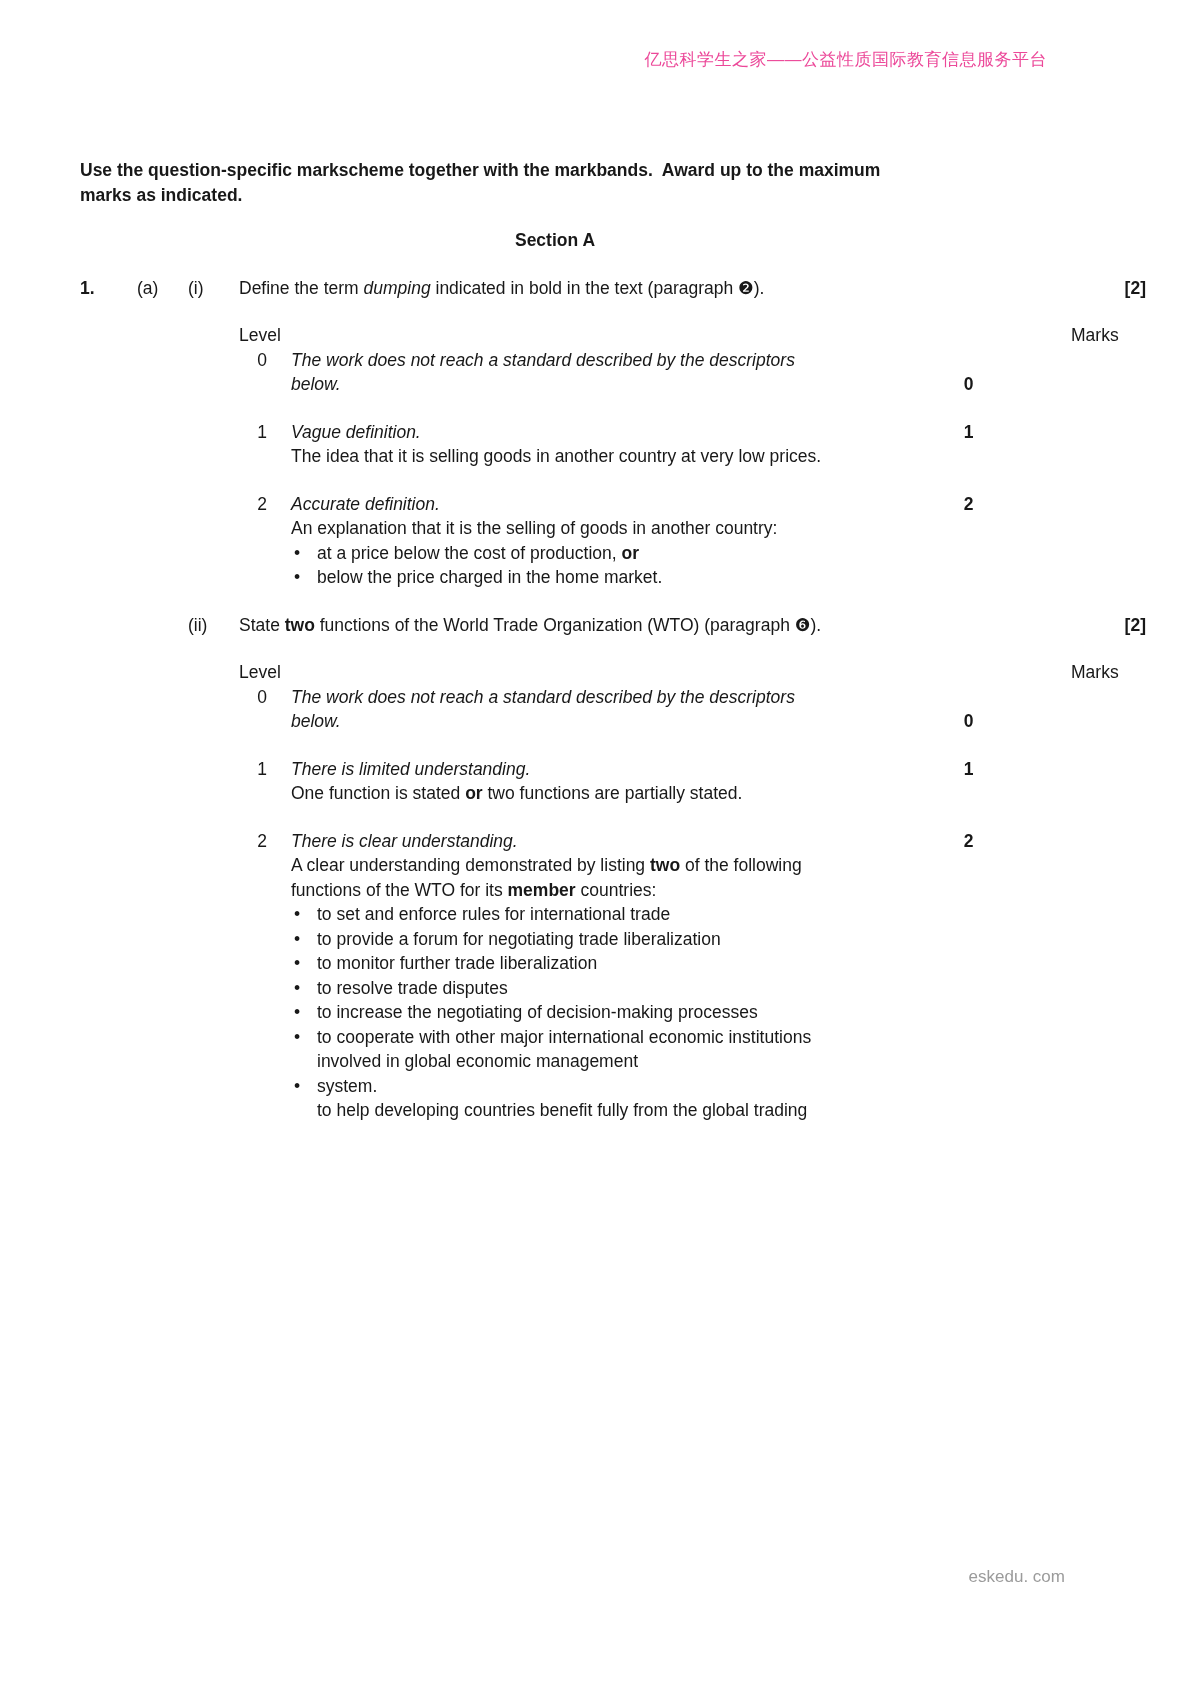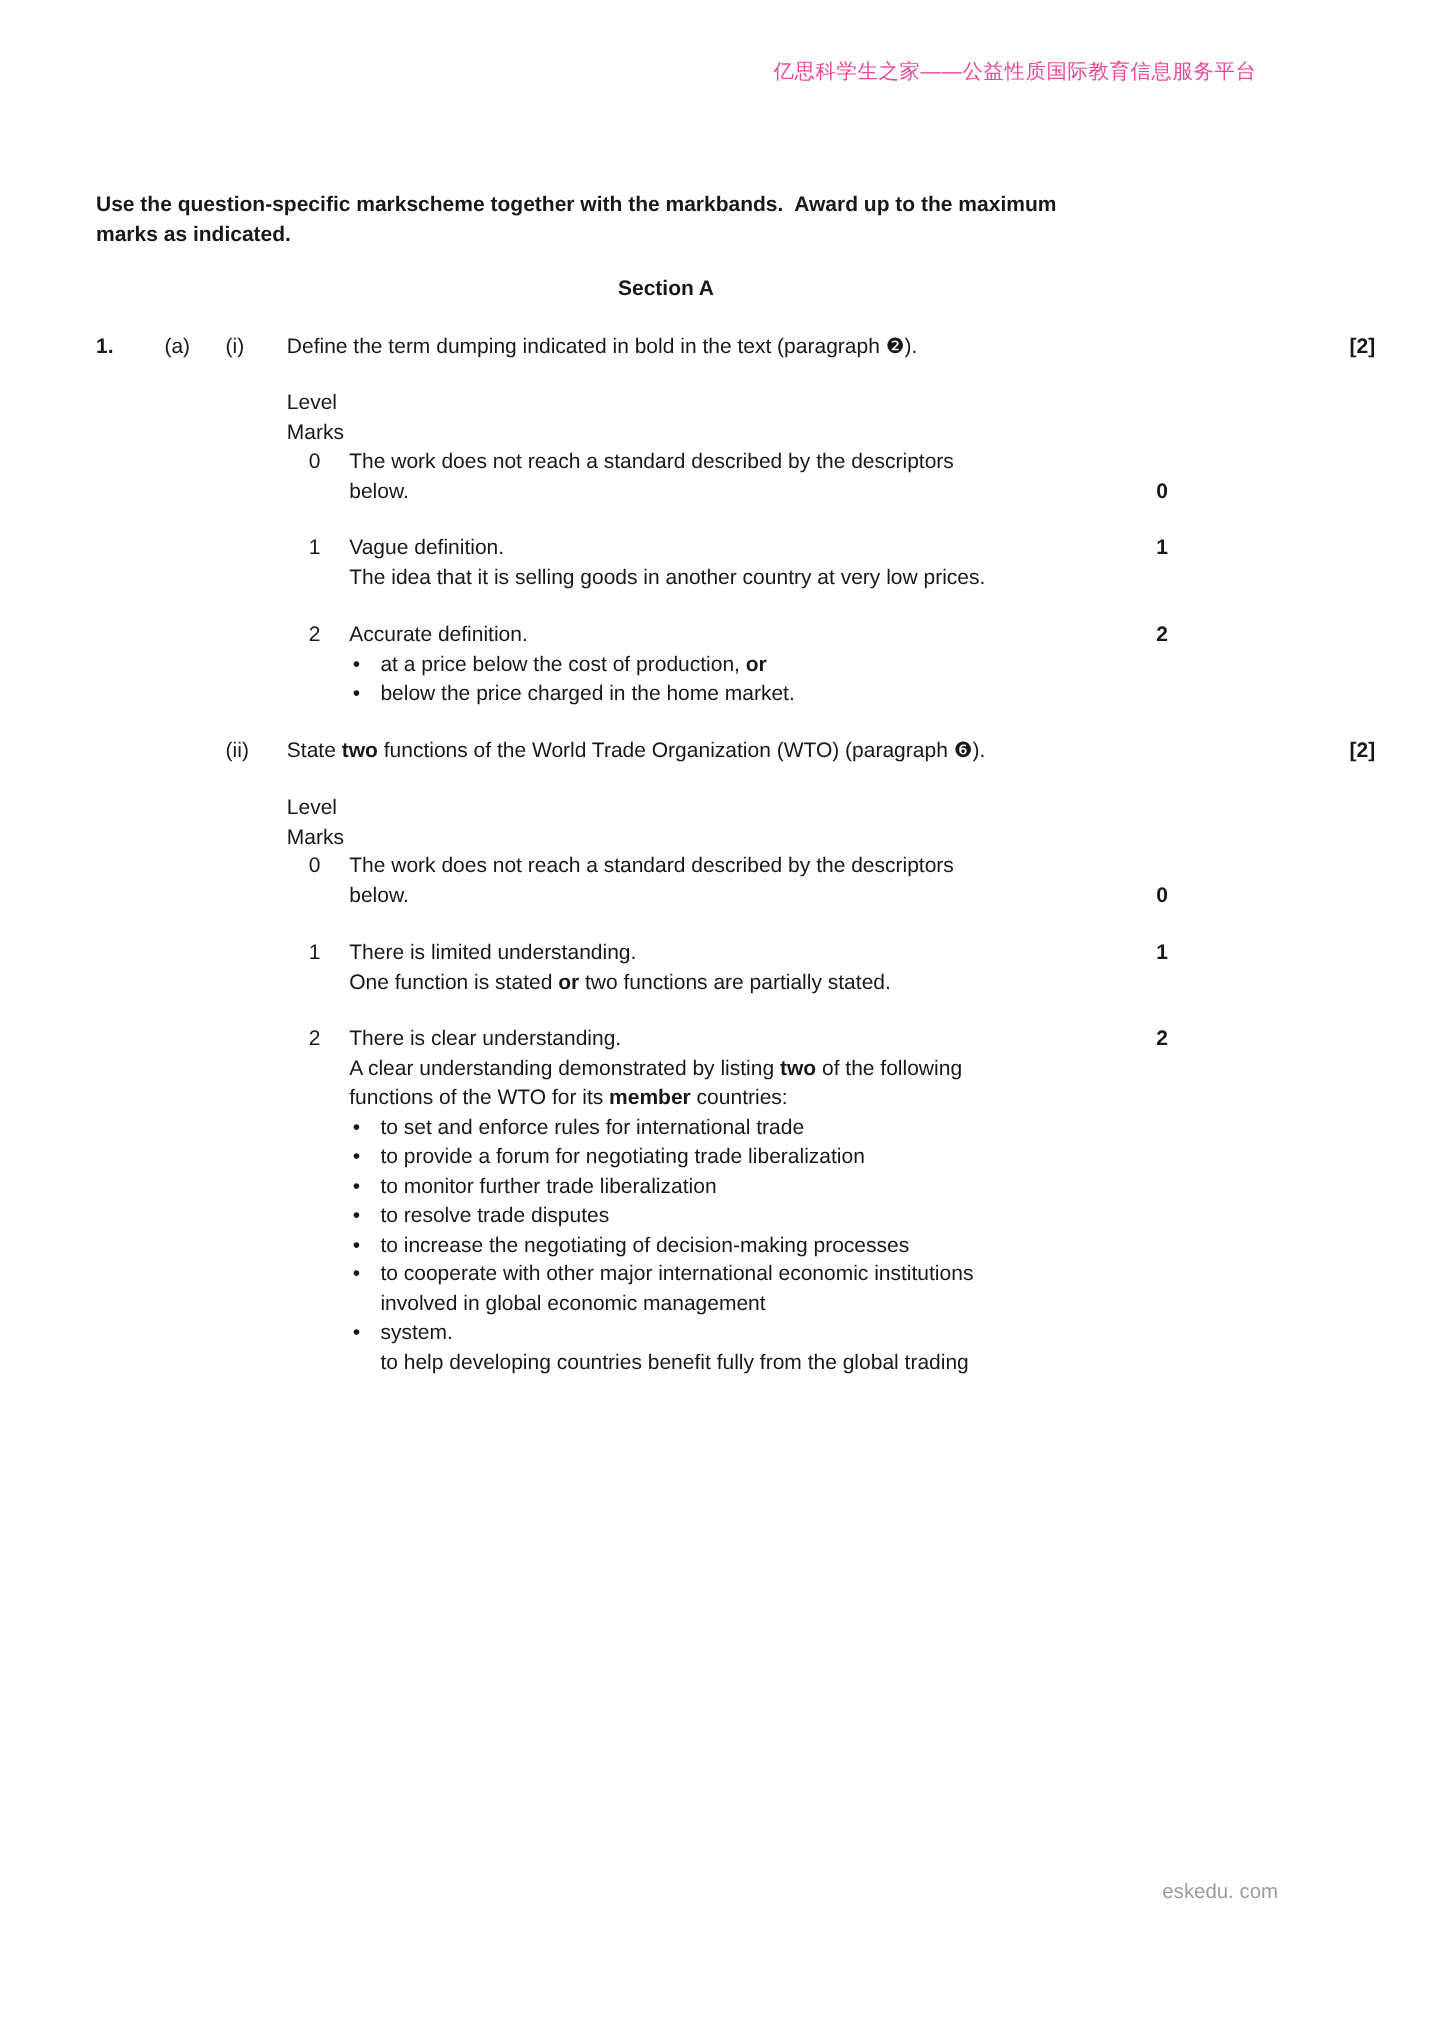--- a/index.html
+++ b/index.html
@@ -31,32 +31,32 @@
     margin-top: 21px; width: 950px;
     text-align: center; font-weight: bold;
   }
   .q-row { display: flex; margin-top: 23px; }
   .col-num  { width: 57px; flex: none; font-weight: bold; }
   .col-part { width: 51px; flex: none; }
   .col-sub  { width: 51px; flex: none; }
   .col-text { flex: 1; }
   .col-marks { width: 75px; flex: none; text-align: right; font-weight: bold; }
   .level-table { margin-top: 23px; margin-left: 159px; }
-  .level-head { display: flex; flex-direction: column; }
+  .level-head { display: flex; }
   .head-level { flex: 1; }
   .head-marks { width: 75px; flex: none; text-align: left; }
   .level-row { display: flex; margin-top: 23px; }
   .level-head + .level-row { margin-top: 0; }
   .level-num { width: 28px; flex: none; text-align: right; margin-right: 24px; }
   .level-body { flex: 1; max-width: 640px; }
   .level-mark-col { width: 75px; flex: none; }
   .mark-value { text-align: center; font-weight: bold; }
   .desc-line { white-space: pre-wrap; }
   .seg { font-style: normal; }
-  .seg-i { }
+  .seg-i { font-style: italic; }
   .seg-b { font-weight: bold; }
   .bullet { position: relative; padding-left: 26px; }
   .bullet-dot { position: absolute; left: 3px; top: 0; }
 </style>
 </head>
 <body>
 
 <div class="watermark-top">亿思科学生之家——公益性质国际教育信息服务平台</div>
 
 <div class="content">
@@ -98,20 +98,21 @@
               <div class="desc-line"><span class="seg">The idea that it is selling goods in another country at very low prices.</span></div>
             </div>
             <div class="level-mark-col">
               <div class="mark-value" style="margin-top: 0px;">1</div>
             </div>
           </div>
           <div class="level-row">
             <div class="level-num">2</div>
             <div class="level-body">
               <div class="desc-line"><span class="seg seg-i">Accurate definition.</span></div>
+              <div class="desc-line"><span class="seg">An explanation that it is the selling of goods in another country:</span></div>
               <div class="bullet">
                 <span class="bullet-dot">•</span>
                 <div class="bullet-body">
                   <div class="desc-line"><span class="seg">at a price below the cost of production, </span><span class="seg seg-b">or</span></div>
                 </div>
               </div>
               <div class="bullet">
                 <span class="bullet-dot">•</span>
                 <div class="bullet-body">
                   <div class="desc-line"><span class="seg">below the price charged in the home market.</span></div>

